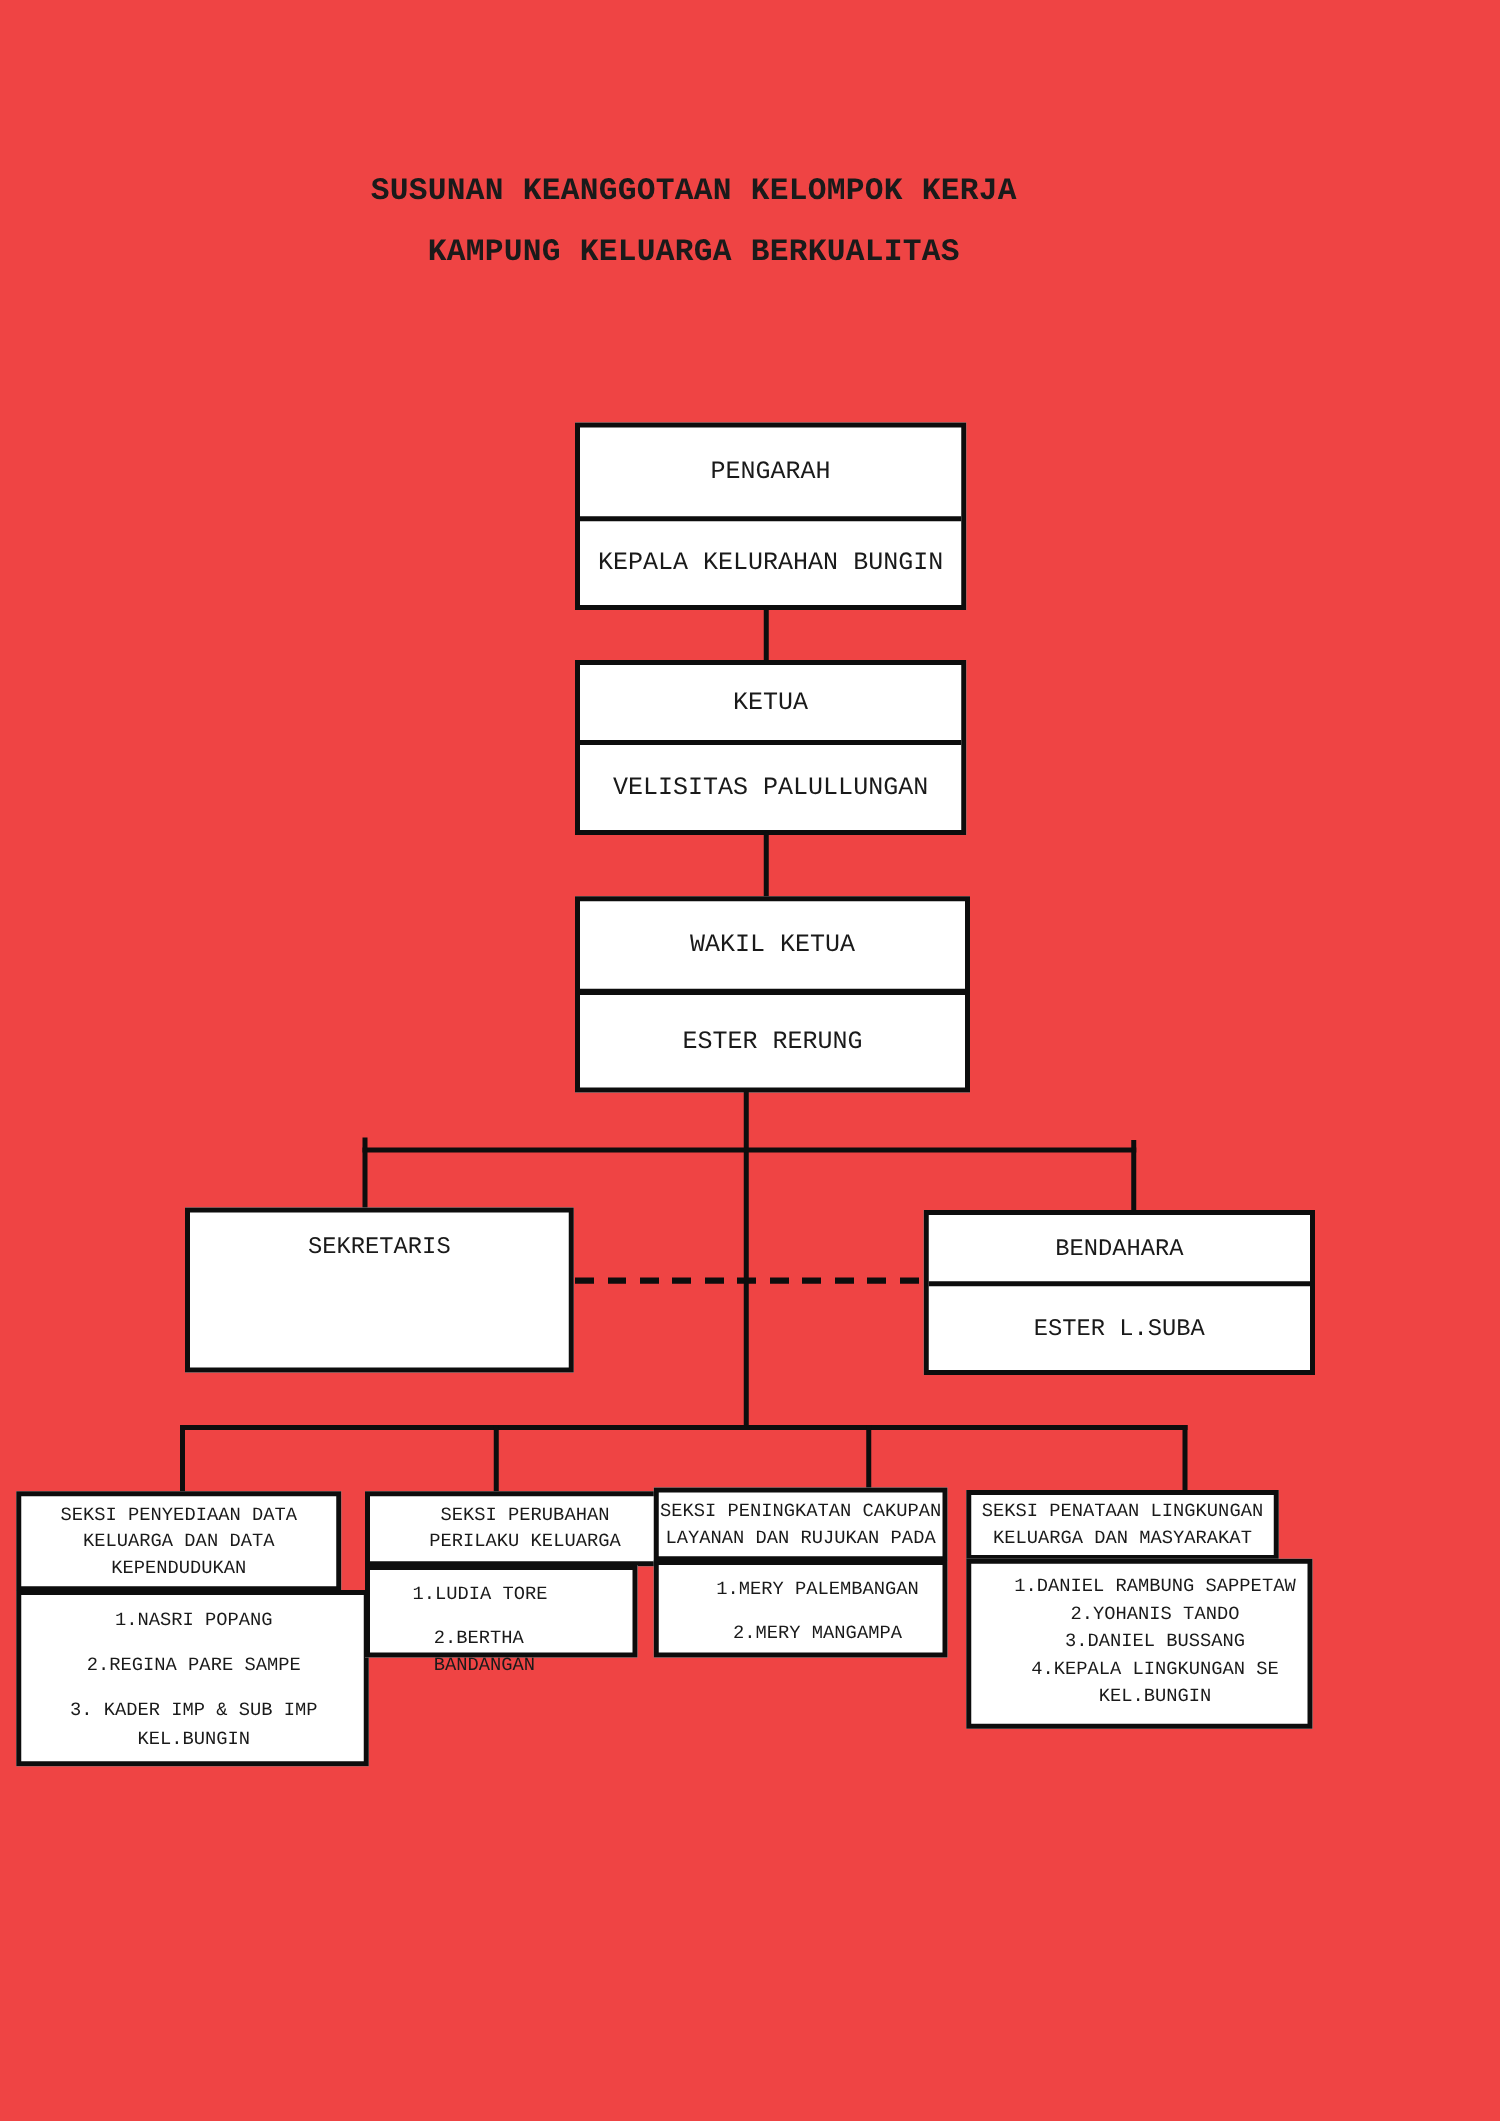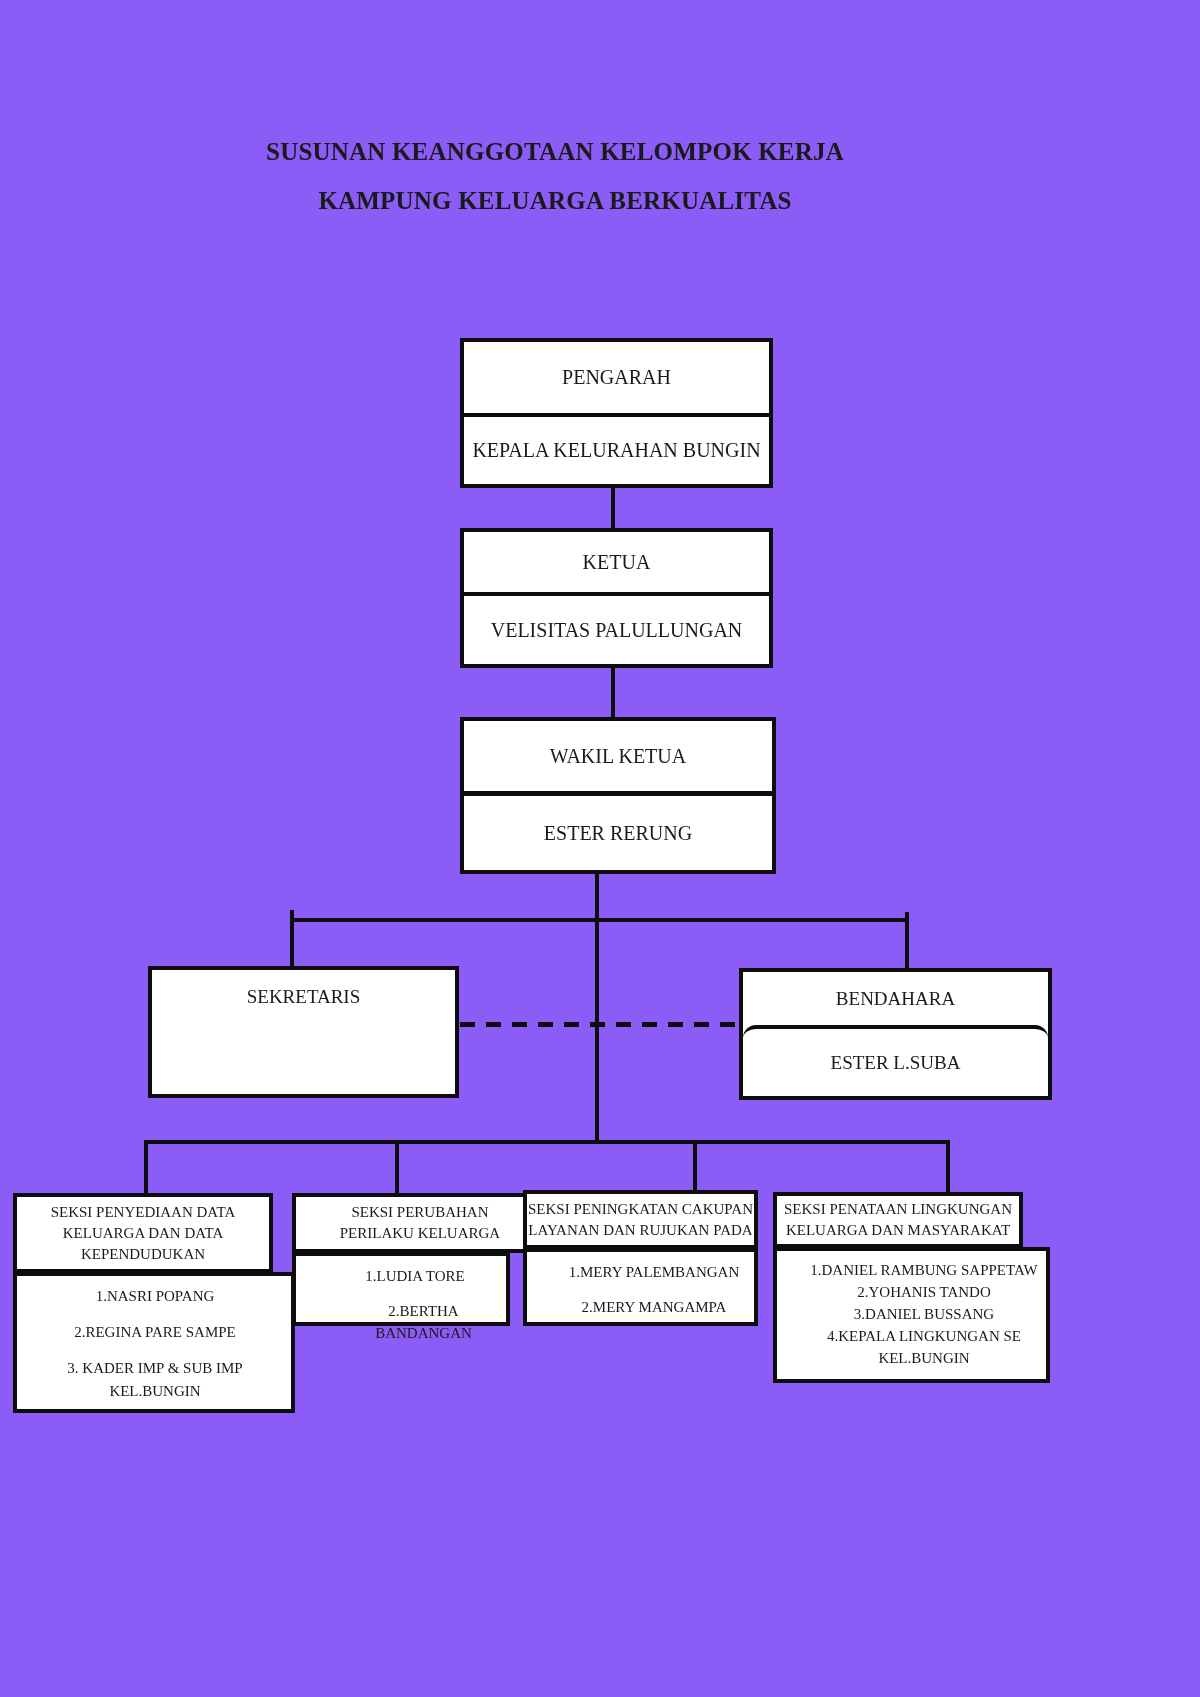--- a/index.html
+++ b/index.html
@@ -1,47 +1,47 @@
 <!DOCTYPE html>
 <html><head>
 <meta charset="utf-8">
 <style>
   html,body { margin:0; padding:0; background:#ffffff; }
   .canvas {
-    position:relative; width:1200px; height:1697px; background:#8b5cf6;
-    font-family:Liberation Serif, serif; color:#1a1a1a; overflow:hidden;
+    position:relative; width:1200px; height:1697px; background:#ef4444;
+    font-family:Liberation Mono, monospace; color:#1a1a1a; overflow:hidden;
   }
   .title-wrap { position:absolute; left:5px; top:0; width:1100px; text-align:center; }
   .title-line1 { position:absolute; left:0; top:138px; width:100%; font-size:25px; font-weight:bold; letter-spacing:0.2px; }
   .title-line2 { position:absolute; left:0; top:187px; width:100%; font-size:25px; font-weight:bold; letter-spacing:0.2px; }
 
   .box { position:absolute; border:4px solid #0d0d0d; background:#ffffff; box-sizing:border-box; }
   .cell { display:flex; align-items:center; justify-content:center; text-align:center; box-sizing:border-box; }
   .cell.divided { border-top:4px solid #0d0d0d; }
   .role-font  { font-size:20px; }
   .sb-role-font { font-size:19px; }
   .holder-sm  { font-size:14px; align-items:flex-start; padding-top:14px; }
-  .holder-md  { font-size:19px;border-radius:13px; }
+  .holder-md  { font-size:19px; }
 
   
   .vline, .hline { position:absolute; background:#0d0d0d; }
   .dashes { position:absolute; height:5px;
     background:repeating-linear-gradient(90deg,#0d0d0d 0 15px,transparent 15px 26px); }
 
   
   .seksi-header { display:flex; flex-direction:column; align-items:center; justify-content:center;
     text-align:center; font-size:15px; }
   .seksi-header .hline-text { line-height:21px; }
   .members { font-size:15px;text-align:center; }
   .members .member { line-height:22px; }
 
   .s1-members { padding:9px 8px 0 10px; }
   .s1-members .member { line-height:23px; margin-bottom:13px; }
   .s2-members { padding:9px 6px 0 34px; }
-  .s2-members .member { margin-bottom:13px;text-align:center; }
+  .s2-members .member { margin-bottom:13px; }
   .s2-members .member:nth-child(2) { margin-left:17px; }
   .s3-members { padding:9px 6px 0 33px; }
   .s3-members .member { margin-bottom:13px; }
   .s4-members { padding:8px 6px 0 31px; }
 </style>
 </head>
 <body>
 
 <div class="canvas">
 

